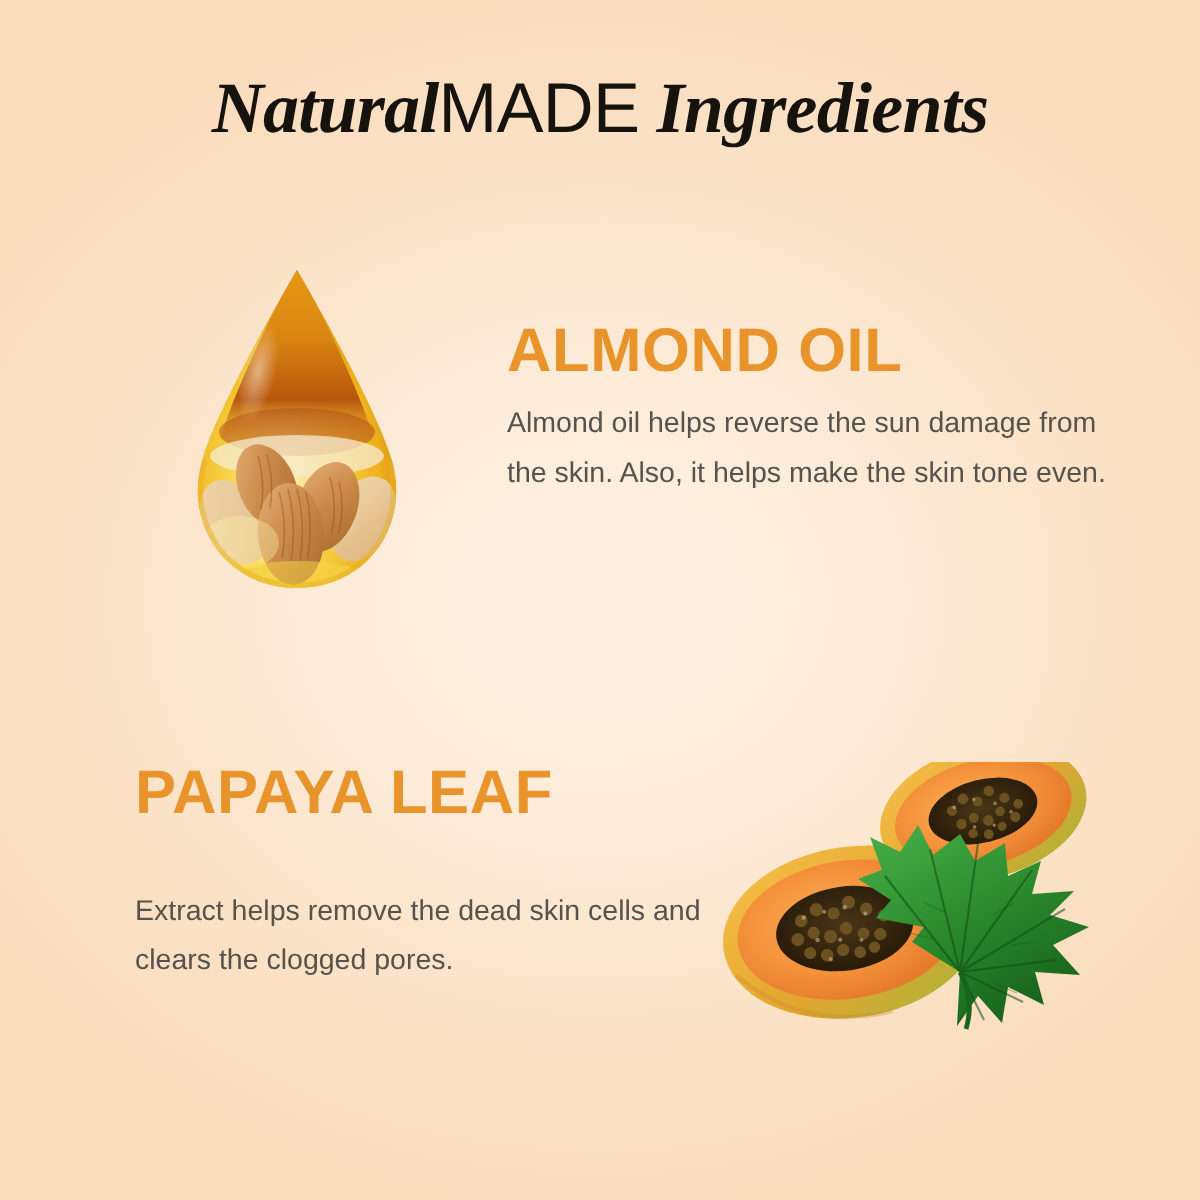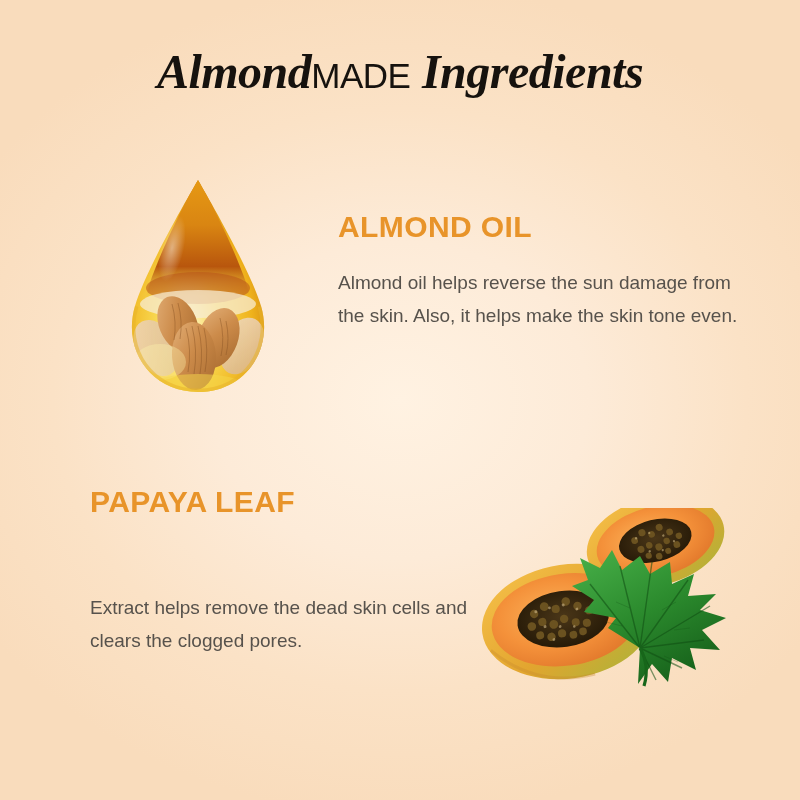--- a/index.html
+++ b/index.html
@@ -40,49 +40,49 @@
     font-style: italic;
     font-weight: 700;
     font-size: 48px;
     color: #16120E;
     letter-spacing: -0.5px;
   }
   .title-b {
     font-family: "Liberation Sans", sans-serif;
     font-style: normal;
     font-weight: 400;
-    font-size: 35px;
+    font-size: 47px;
     color: #16120E;
     letter-spacing: -0.5px;
   }
 
   
   .heading {
     position: absolute;
     font-family: "Liberation Sans", sans-serif;
     font-weight: 700;
-    font-size: 30px;
+    font-size: 41px;
     letter-spacing: 0.4px;
     color: #E8942A;
     white-space: nowrap;
   }
   .body-text {
     position: absolute;
     font-family: "Liberation Sans", sans-serif;
     font-weight: 400;
     font-size: 19px;
     line-height: 33px;
     color: #57524C;
     white-space: pre-line;
   }
 
   #almond-heading { left: 338px; top: 210px; }
   #almond-body    { left: 338px; top: 266px; width: 420px; }
 
-  #papaya-heading { left: 90px;  top: 485px; }
+  #papaya-heading { left: 90px;  top: 505px; }
   #papaya-body    { left: 90px;  top: 562px; width: 400px; margin-top: 29px; }
 
   
   .droplet {
     position: absolute;
     left: 120px;
     top: 176px;
     width: 156px;
     height: 238px;
   }
@@ -95,21 +95,21 @@
     width: 300px;
     height: 228px;
   }
 </style>
 </head>
 <body>
 
 <div class="poster">
 
   <div class="title-wrap">
-    <span class="title-a">Almond</span><span class="title-b">MADE</span><span class="title-c"> Ingredients</span>
+    <span class="title-a">Natural</span><span class="title-b">MADE</span><span class="title-c"> Ingredients</span>
   </div>
 
   <div class="droplet">
     <svg viewBox="0 0 156 238" width="156" height="238" xmlns="http://www.w3.org/2000/svg">
       <defs>
         <radialGradient id="dropBody" cx="42%" cy="68%" r="70%">
           <stop offset="0%" stop-color="#FFF6C8"></stop>
           <stop offset="35%" stop-color="#F8D64E"></stop>
           <stop offset="70%" stop-color="#EFB21C"></stop>
           <stop offset="100%" stop-color="#C87A10"></stop>

